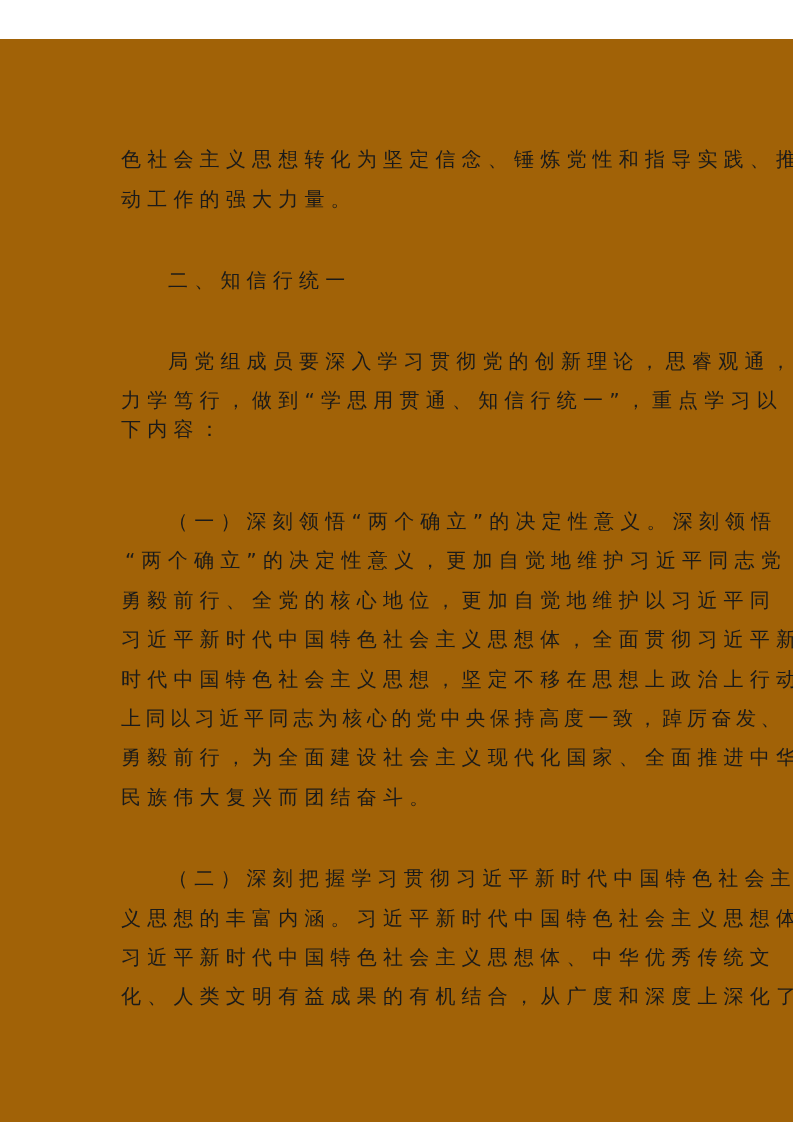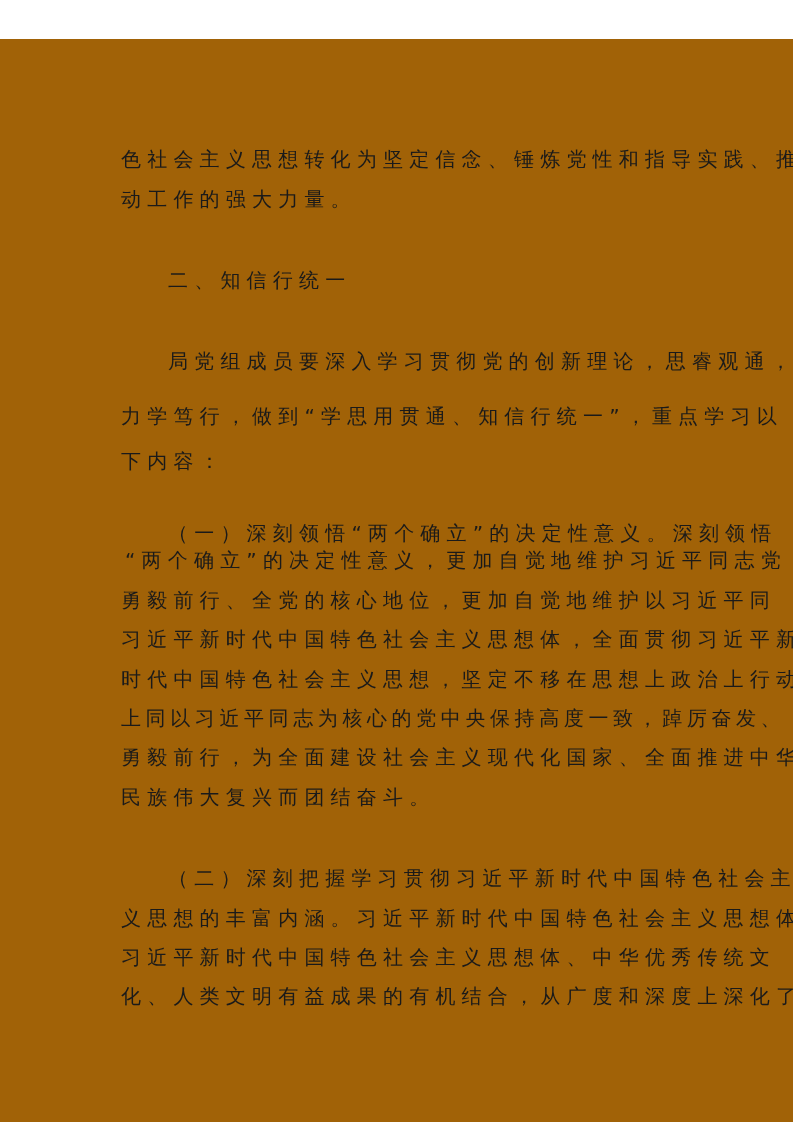--- a/index.html
+++ b/index.html
@@ -44,26 +44,26 @@
     <div class="line" style="top:106px">色社会主义思想转化为坚定信念、锤炼党性和指导实践、推</div>
     <div class="line" style="top:146px">动工作的强大力量。</div>
   </div>
 
   <div>
     <div class="line indent" style="top:227px">二、知信行统一</div>
   </div>
 
   <div>
     <div class="line indent" style="top:308px">局党组成员要深入学习贯彻党的创新理论，思睿观通，</div>
-    <div class="line" style="top:363px">力学笃行，做到“学思用贯通、知信行统一”，重点学习以</div>
-    <div class="line" style="top:408px">下内容：</div>
+    <div class="line" style="top:347px">力学笃行，做到“学思用贯通、知信行统一”，重点学习以</div>
+    <div class="line" style="top:376px">下内容：</div>
   </div>
 
   <div>
-    <div class="line indent" style="top:480px">（一）深刻领悟“两个确立”的决定性意义。深刻领悟</div>
+    <div class="line indent" style="top:468px">（一）深刻领悟“两个确立”的决定性意义。深刻领悟</div>
     <div class="line" style="top:507px; left:125px">“两个确立”的决定性意义，更加自觉地维护习近平同志党</div>
     <div class="line" style="top:547px">勇毅前行、全党的核心地位，更加自觉地维护以习近平同</div>
     <div class="line" style="top:586px">习近平新时代中国特色社会主义思想体，全面贯彻习近平新</div>
     <div class="line" style="top:626px">时代中国特色社会主义思想，坚定不移在思想上政治上行动</div>
     <div class="line" style="top:665px; letter-spacing:4.6px">上同以习近平同志为核心的党中央保持高度一致，踔厉奋发、</div>
     <div class="line" style="top:704px">勇毅前行，为全面建设社会主义现代化国家、全面推进中华</div>
     <div class="line" style="top:744px">民族伟大复兴而团结奋斗。</div>
   </div>
 
   <div>

